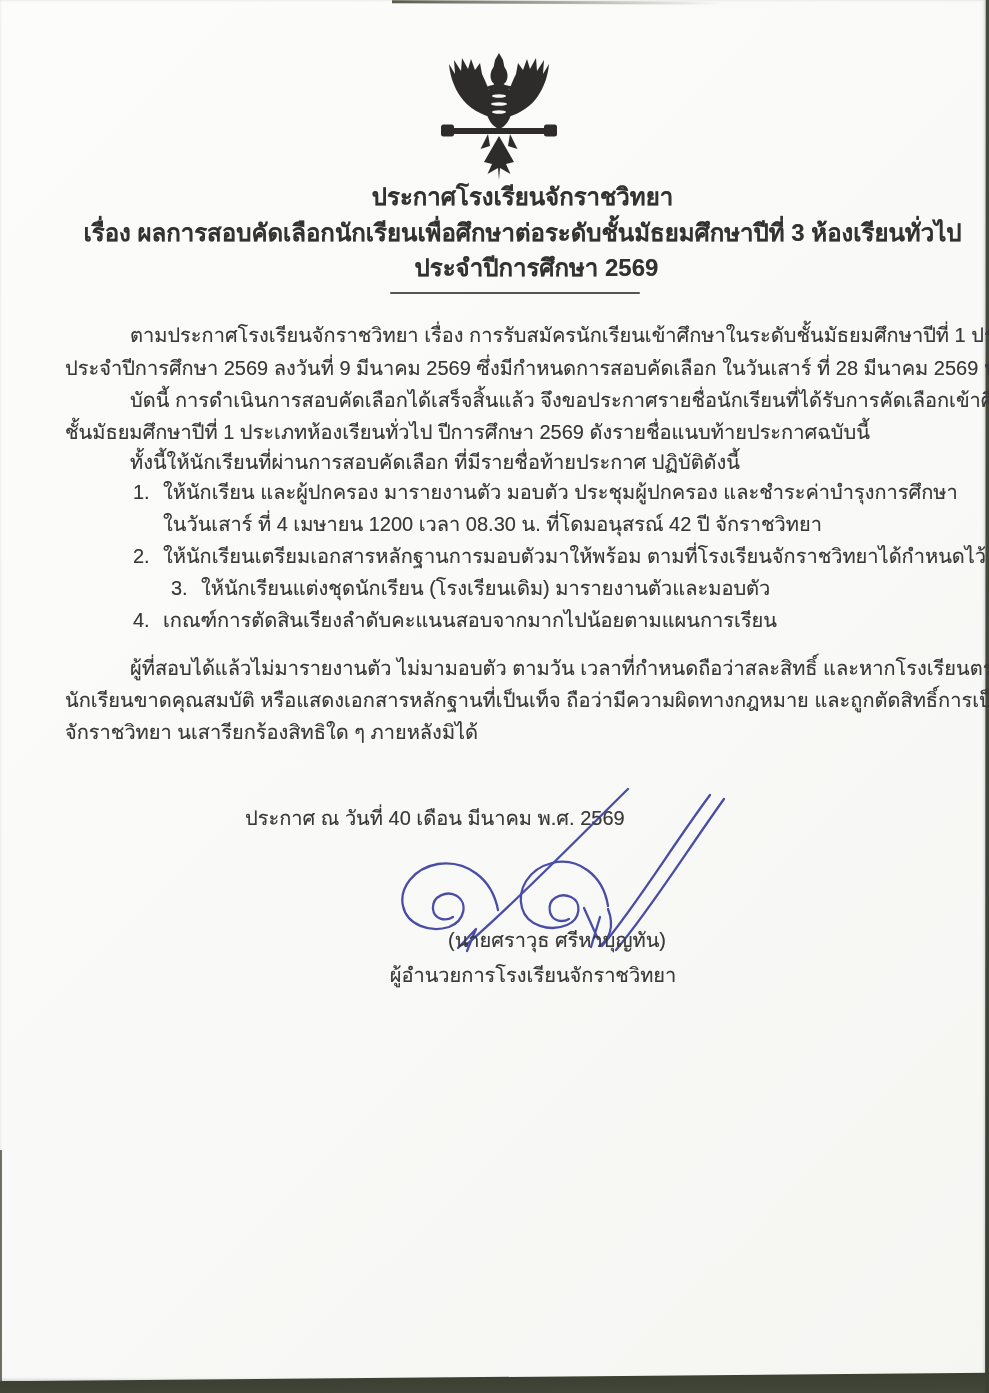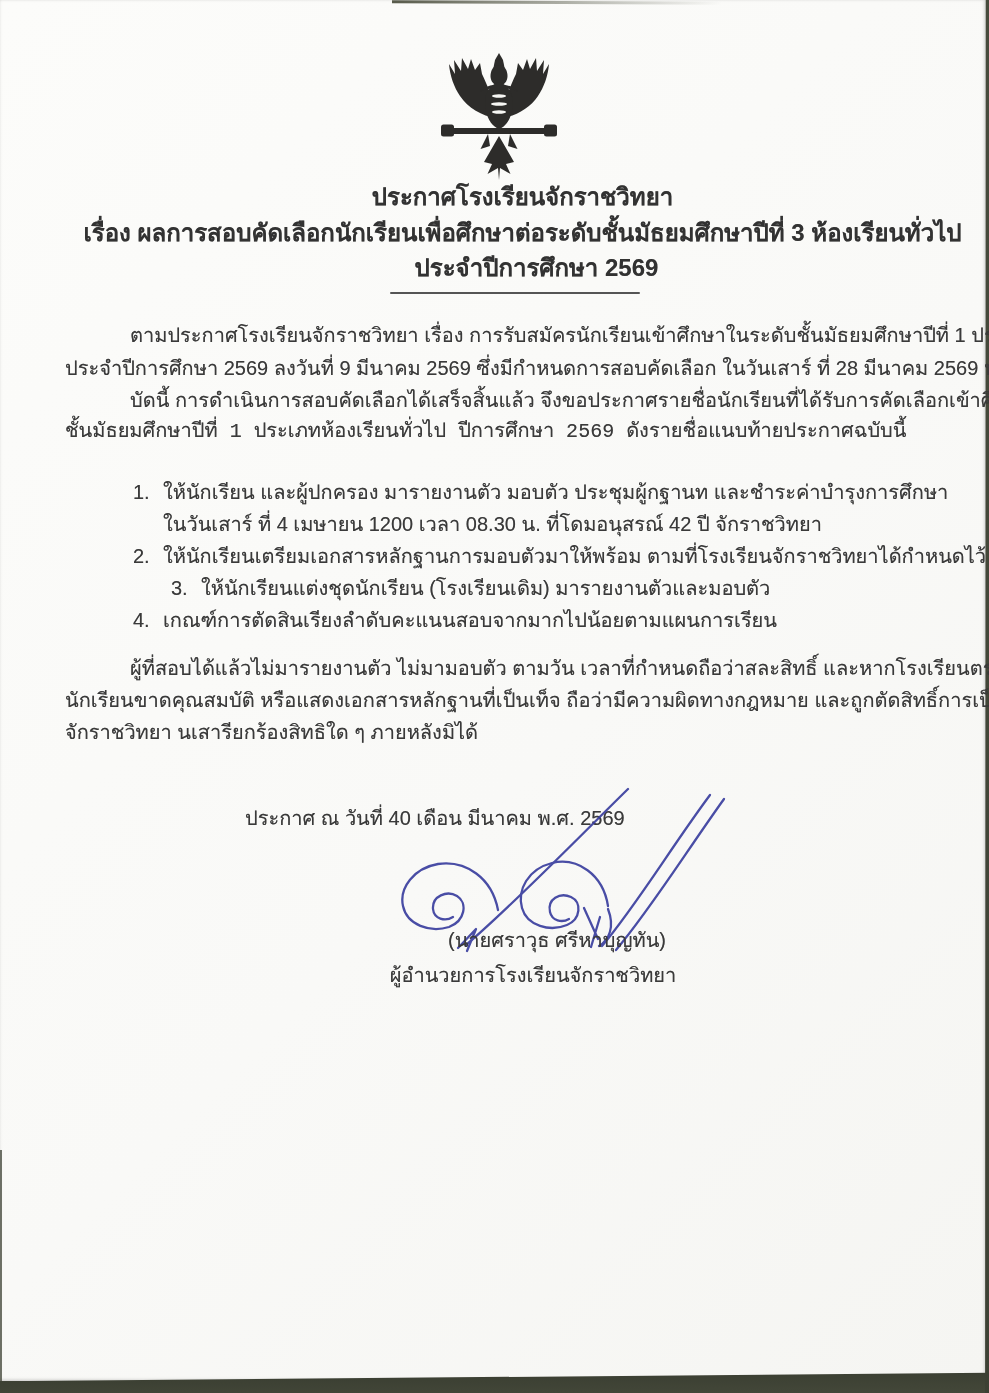--- a/index.html
+++ b/index.html
@@ -87,24 +87,25 @@
 
   <div class="tline title center" style="top:182px;">ประกาศโรงเรียนจักราชวิทยา</div>
   <div class="tline title center" style="top:218px;">เรื่อง  ผลการสอบคัดเลือกนักเรียนเพื่อศึกษาต่อระดับชั้นมัธยมศึกษาปีที่ 3  ห้องเรียนทั่วไป</div>
   <div class="tline title center" style="top:253px;transform:translateX(14px);">ประจำปีการศึกษา 2569</div>
   <div class="underline-rule"></div>
 
   <div class="tline" style="left:130px;top:320px;">ตามประกาศโรงเรียนจักราชวิทยา เรื่อง การรับสมัครนักเรียนเข้าศึกษาในระดับชั้นมัธยมศึกษาปีที่ 1 ประเภทห้องเรียนทั่วไป</div>
   <div class="tline" style="left:65px;top:353px;">ประจำปีการศึกษา 2569 ลงวันที่ 9 มีนาคม 2569 ซึ่งมีกำหนดการสอบคัดเลือก ในวันเสาร์ ที่ 28  มีนาคม 2569 นั้น</div>
 
   <div class="tline" style="left:130px;top:385px;">บัดนี้ การดำเนินการสอบคัดเลือกได้เสร็จสิ้นแล้ว จึงขอประกาศรายชื่อนักเรียนที่ได้รับการคัดเลือกเข้าศึกษาต่อในระดับ</div>
-  <div class="tline" style="left:65px;top:417px;font-family:Liberation Mono, monospace;">ชั้นมัธยมศึกษาปีที่ 1  ประเภทห้องเรียนทั่วไป ปีการศึกษา 2569 ดังรายชื่อแนบท้ายประกาศฉบับนี้</div>
+  <div class="tline" style="left:65px;top:417px;">ชั้นมัธยมศึกษาปีที่ 1  ประเภทห้องเรียนทั่วไป ปีการศึกษา 2569 ดังรายชื่อแนบท้ายประกาศฉบับนี้</div>
 
+  <div class="tline" style="left:130px;top:447px;">ทั้งนี้ให้นักเรียนที่ผ่านการสอบคัดเลือก ที่มีรายชื่อท้ายประกาศ ปฏิบัติดังนี้</div>
 
-  <div class="tline" style="left:133px;top:477px;"><span class="num">1.</span><span>ให้นักเรียน และผู้ปกครอง มารายงานตัว มอบตัว ประชุมผู้กฐานท และชำระค่าบำรุงการศึกษา</span></div>
+  <div class="tline" style="left:133px;top:477px;"><span class="num">1.</span><span>ให้นักเรียน และผู้ปกครอง มารายงานตัว มอบตัว ประชุมผู้ปกครอง และชำระค่าบำรุงการศึกษา</span></div>
   <div class="tline" style="left:163px;top:509px;">ในวันเสาร์ ที่ 4 เมษายน 1200  เวลา 08.30 น. ที่โดมอนุสรณ์ 42 ปี จักราชวิทยา</div>
   <div class="tline" style="left:133px;top:541px;"><span class="num">2.</span><span>ให้นักเรียนเตรียมเอกสารหลักฐานการมอบตัวมาให้พร้อม ตามที่โรงเรียนจักราชวิทยาได้กำหนดไว้</span></div>
   <div class="tline" style="left:133px;top:573px;margin-left:38px;"><span class="num">3.</span><span>ให้นักเรียนแต่งชุดนักเรียน (โรงเรียนเดิม) มารายงานตัวและมอบตัว</span></div>
   <div class="tline" style="left:133px;top:605px;"><span class="num">4.</span><span>เกณฑ์การตัดสินเรียงลำดับคะแนนสอบจากมากไปน้อยตามแผนการเรียน</span></div>
 
   <div class="tline" style="left:130px;top:653px;">ผู้ที่สอบได้แล้วไม่มารายงานตัว ไม่มามอบตัว ตามวัน เวลาที่กำหนดถือว่าสละสิทธิ์ และหากโรงเรียนตรวจสอบพบว่า</div>
   <div class="tline" style="left:65px;top:685px;">นักเรียนขาดคุณสมบัติ หรือแสดงเอกสารหลักฐานที่เป็นเท็จ ถือว่ามีความผิดทางกฎหมาย และถูกตัดสิทธิ์การเป็นนักเรียนโรงเรียน</div>
   <div class="tline" style="left:65px;top:717px;">จักราชวิทยา นเสารียกร้องสิทธิใด ๆ ภายหลังมิได้</div>
 
 

